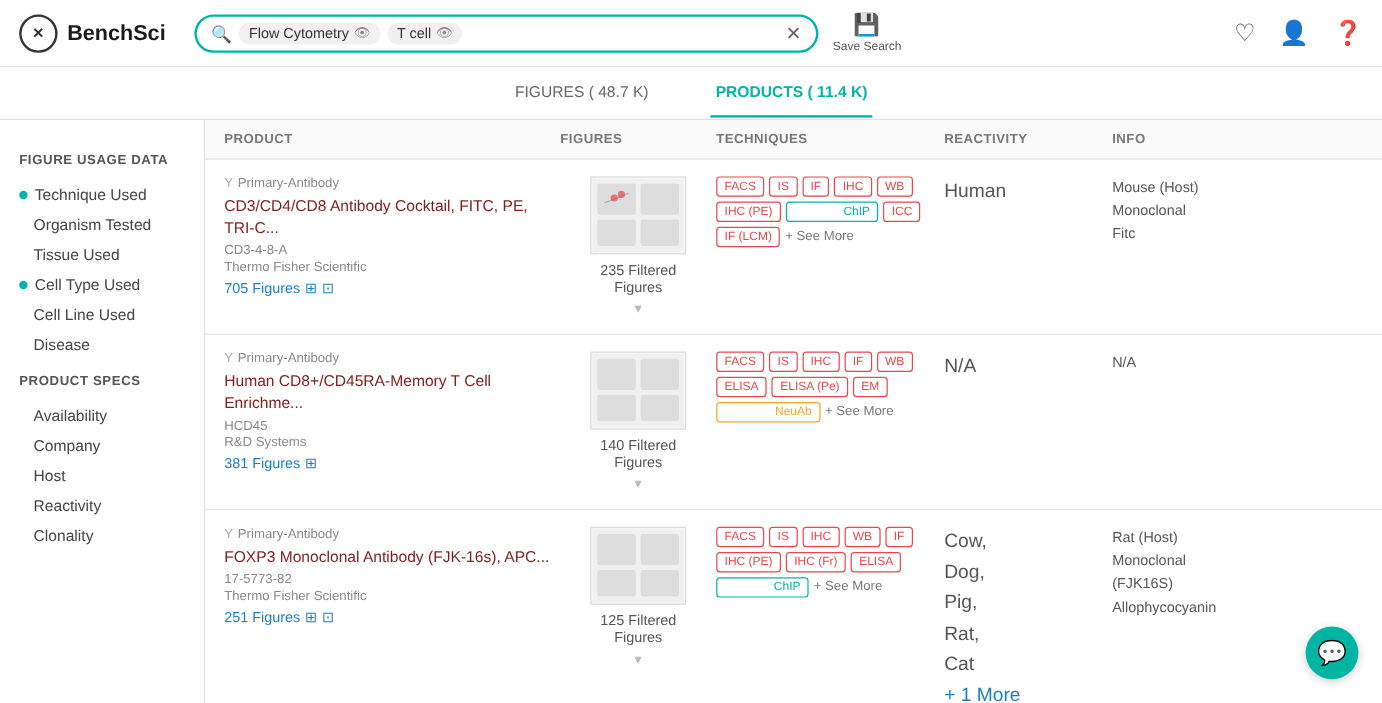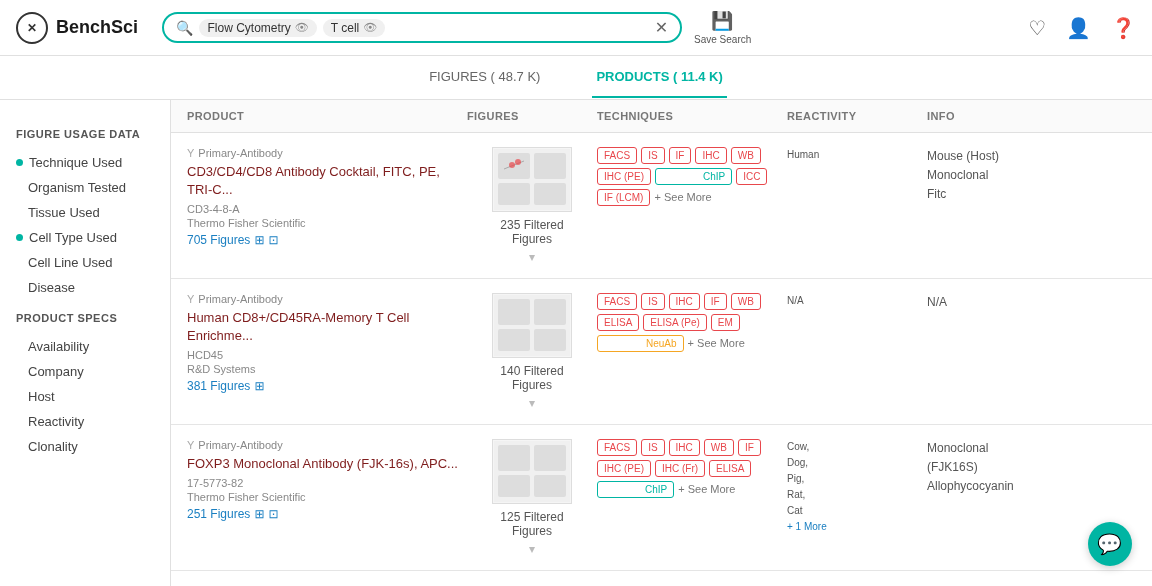--- a/index.html
+++ b/index.html
@@ -72,21 +72,21 @@
     .tag-chip { color: #00b5a3; border: 1px solid #00b5a3; padding-left: 47px; }
     .tag-icc { color: #e8474c; border: 1px solid #e8474c; }
     .tag-if-lcm { color: #e8474c; border: 1px solid #e8474c; }
     .tag-elisa { color: #e8474c; border: 1px solid #e8474c; }
     .tag-elisa-pe { color: #e8474c; border: 1px solid #e8474c; }
     .tag-em { color: #e8474c; border: 1px solid #e8474c; }
     .tag-neuab { color: #f5a623; border: 1px solid #f5a623; padding-left: 48px; }
     .tag-ihc-fr { color: #e8474c; border: 1px solid #e8474c; }
     .see-more { font-size: 11px; color: #777; cursor: pointer; margin-top: 2px; }
 
-    .reactivity-cell { font-size: 10px; color: #555; line-height: 1.6; }
+    .reactivity-cell { font-size: 16px; color: #555; line-height: 1.6; }
 
     .info-cell { font-size: 12px; color: #555; line-height: 1.6; }
 
     .actions-cell { display: flex; flex-direction: column; gap: 8px; align-items: flex-end; }
 
     
     .chat-bubble { position: fixed; bottom: 20px; right: 20px; width: 44px; height: 44px; background: #00b5a3; border-radius: 50%; display: flex; align-items: center; justify-content: center; cursor: pointer; box-shadow: 0 2px 8px rgba(0,0,0,0.2); }
     .chat-bubble-icon { color: white; font-size: 20px; }
   </style>
 </head>
@@ -344,20 +344,21 @@
         <span class="tag tag-chip">ChIP</span>
         <div class="see-more">+ See More</div>
       </div>
 
       <div class="reactivity-cell">
         Cow,<br>Dog,<br>Pig,<br>Rat,<br>Cat<br>
         <span style="color:#1a7fc1; cursor:pointer;text-align:right;">+ 1 More</span>
       </div>
 
       <div class="info-cell">
+        <div>Rat (Host)</div>
         <div>Monoclonal</div>
         <div>(FJK16S)</div>
         <div>Allophycocyanin</div>
       </div>
 
       <div class="actions-cell">
         
         
       </div>
     </div>

